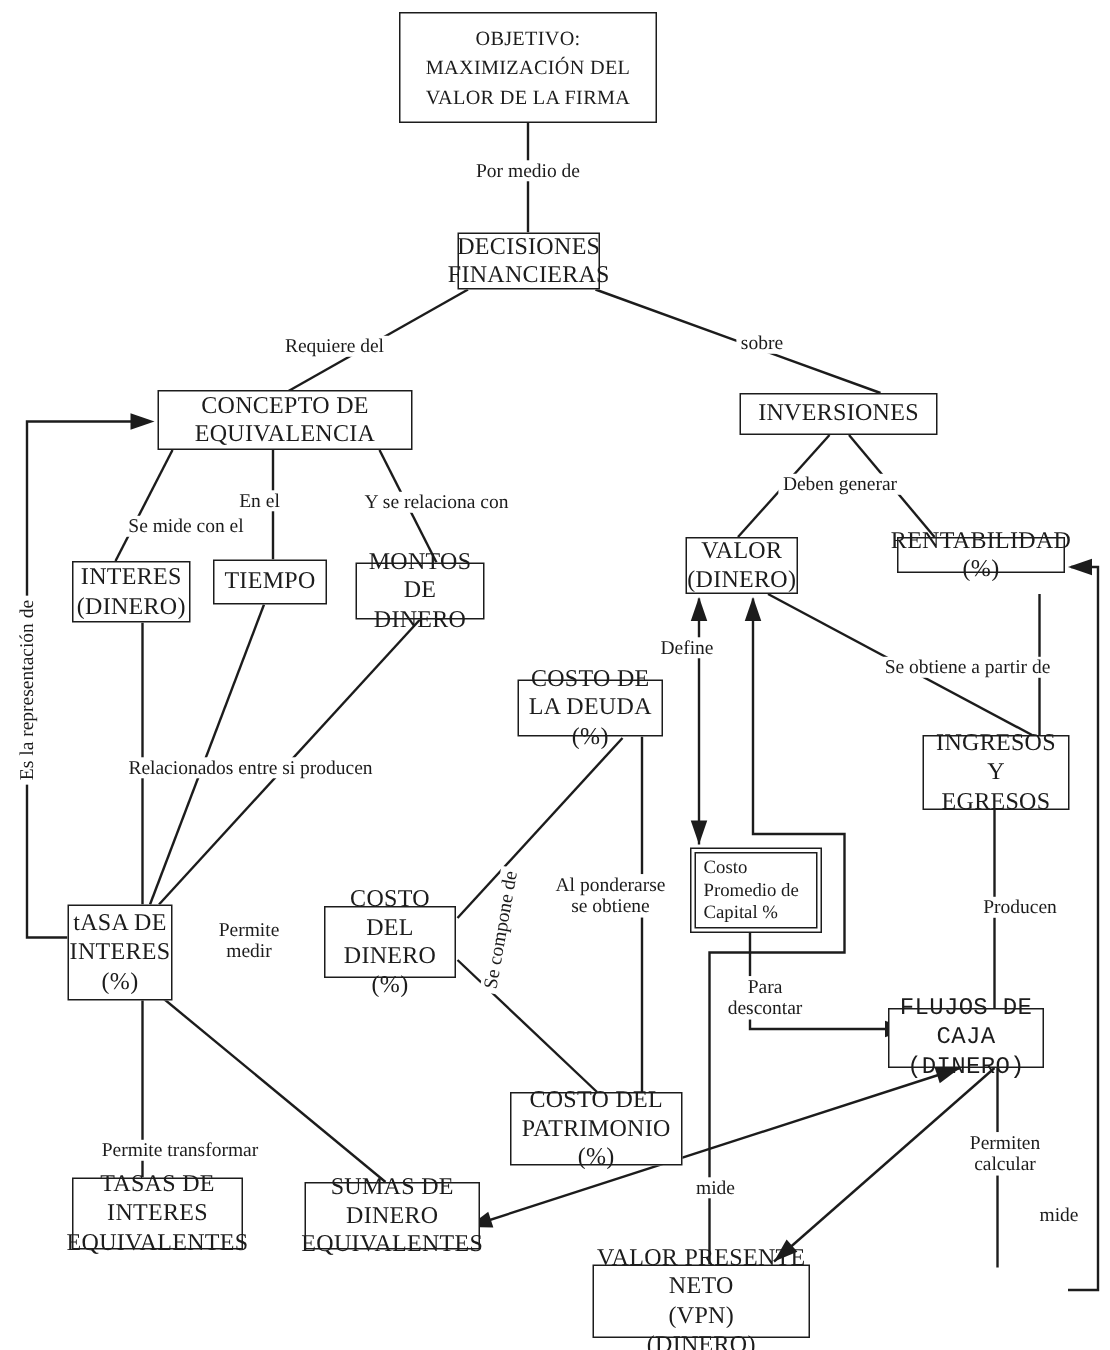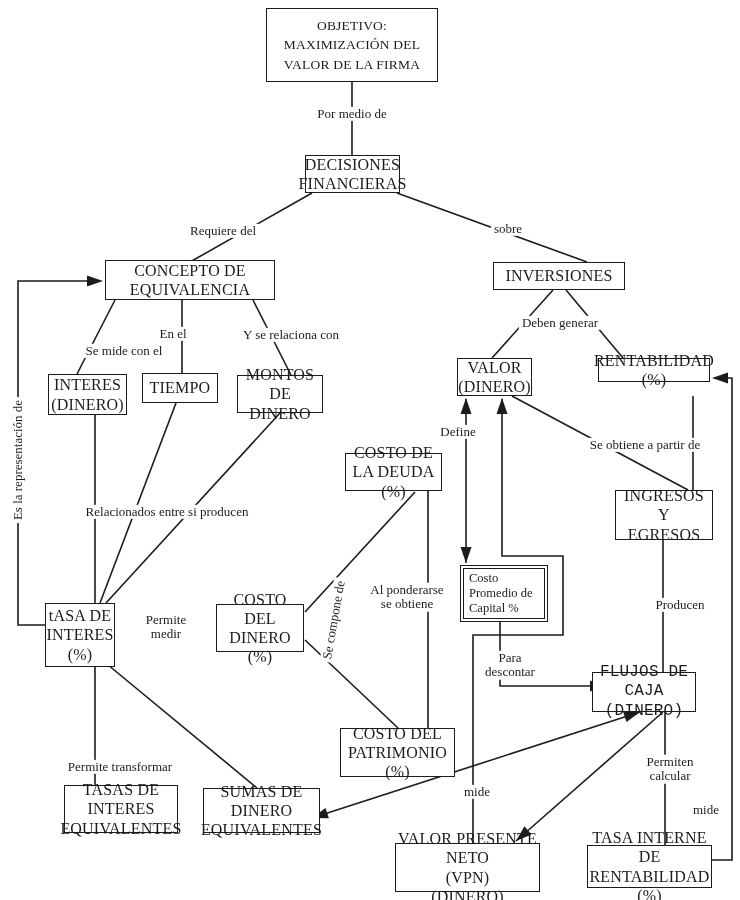--- a/index.html
+++ b/index.html
@@ -119,31 +119,29 @@
   <div class="node" style="left:45px;top:603px;width:70px;height:64px;">tASA DE
 INTERES
 (%)</div>
   <div class="node" style="left:216px;top:604px;width:88px;height:48px;">COSTO DEL
 DINERO (%)</div>
   <div class="node" style="left:592px;top:672px;width:104px;height:40px;font-family:Liberation Mono, monospace;">FLUJOS DE CAJA
 (DINERO)</div>
   <div class="node" style="left:340px;top:728px;width:115px;height:49px;">COSTO DEL
 PATRIMONIO
 (%)</div>
-  <div class="node" style="left:64px;top:785px;width:114px;height:48px;font-family:Liberation Serif, serif;">TASAS DE
+  <div class="node" style="left:48px;top:785px;width:114px;height:48px;font-family:Liberation Serif, serif;">TASAS DE
 INTERES
 EQUIVALENTES</div>
   <div class="node" style="left:203px;top:788px;width:117px;height:45px;">SUMAS DE
 DINERO
 EQUIVALENTES</div>
   <div class="node" style="left:395px;top:843px;width:145px;height:49px;">VALOR PRESENTE NETO
 (VPN)
 (DINERO)</div>
-  <div class="node" style="left:587px;top:845px;width:125px;height:43px;">TASA INTERNE DE
-RENTABILIDAD (%)</div>
 
   <div class="lbl nowrap" style="left:352px;top:114px;">Por medio de</div>
   <div class="lbl nowrap" style="left:223px;top:231px;">Requiere del</div>
   <div class="lbl nowrap" style="left:508px;top:229px;">sobre</div>
   <div class="lbl nowrap" style="left:96px;top:351px;margin-left:28px;">Se mide con el</div>
   <div class="lbl nowrap" style="left:173px;top:334px;">En el</div>
   <div class="lbl nowrap" style="left:291px;top:335px;">Y se relaciona con</div>
   <div class="lbl nowrap" style="left:560px;top:323px;">Deben generar</div>
   <div class="lbl nowrap" style="left:458px;top:432px;">Define</div>
   <div class="lbl nowrap" style="left:645px;top:445px;text-align:right;">Se obtiene a partir de</div>

